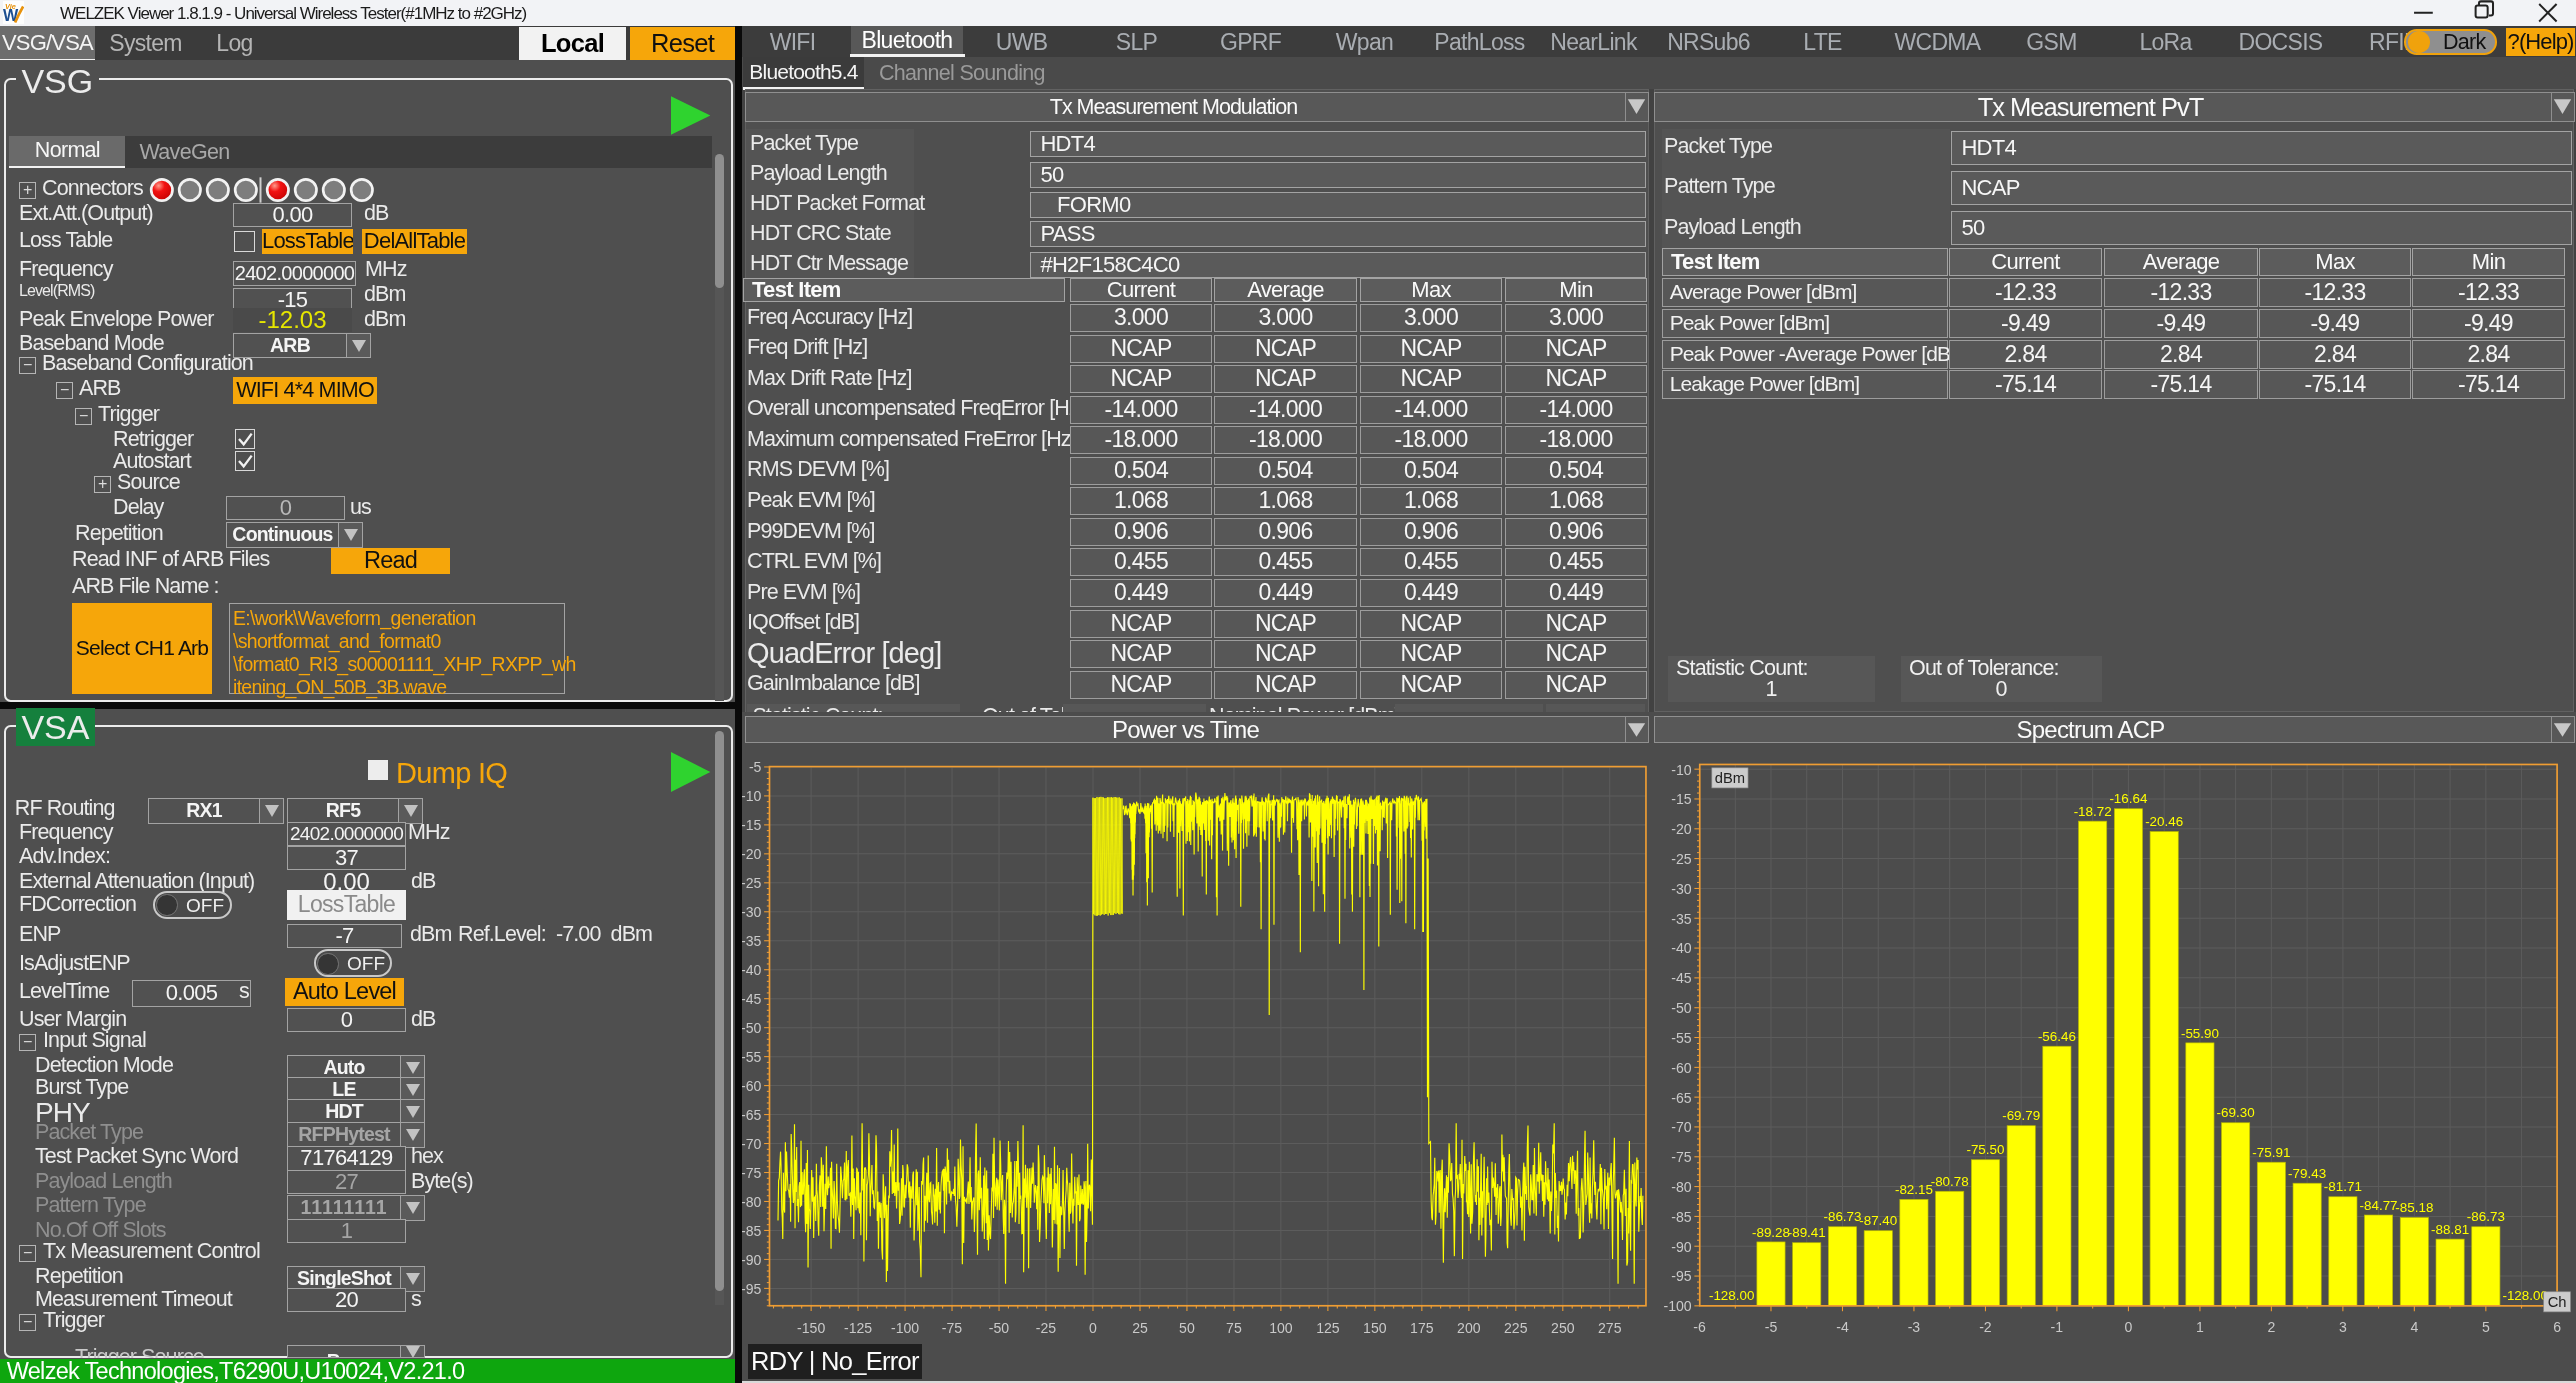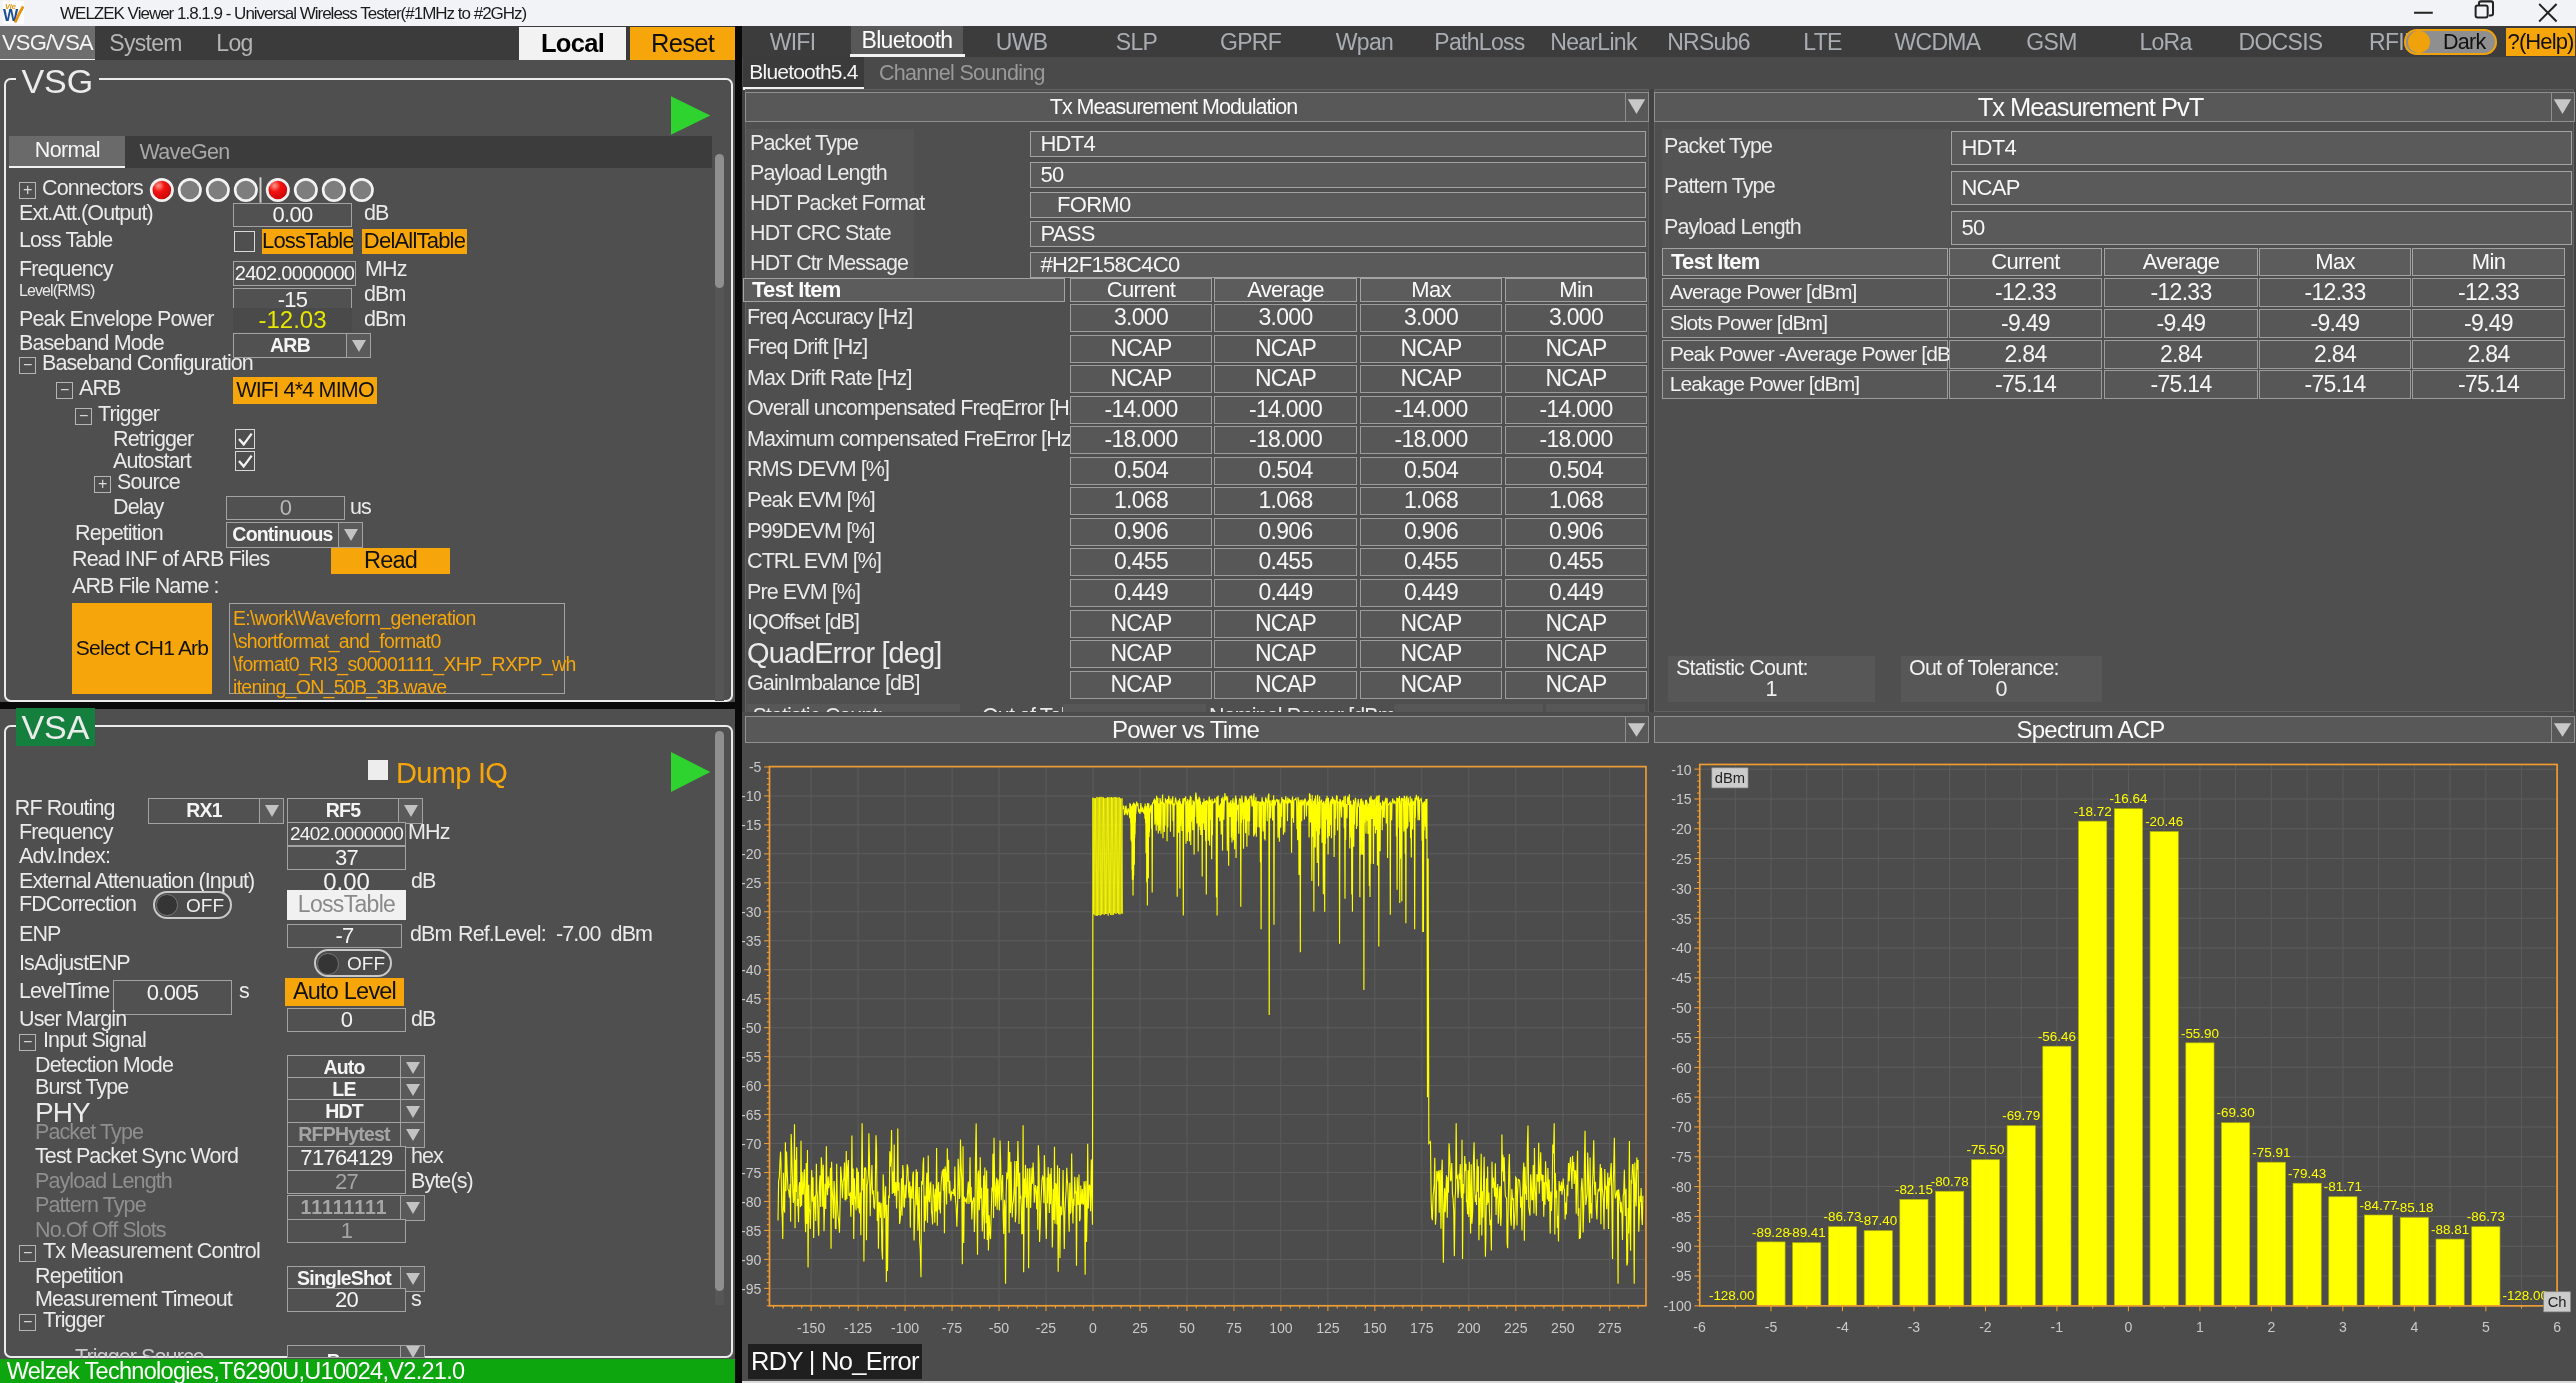--- a/index.html
+++ b/index.html
@@ -128,21 +128,21 @@
 <div style="left:287px;top:890px;width:119px;height:29.5px;background:#f1f1f1;color:#8a8a8a;font-size:23px;letter-spacing:-0.7px;text-align:center;line-height:28px;">LossTable</div>
 <div style="font-size:21.5px;letter-spacing:-0.9px;color:#eaeaea;left:19px;top:922px;">ENP</div>
 <div class="box" style="left:287px;top:924px;width:115px;height:24px;line-height:21.5px;">-7</div>
 <div style="font-size:21.5px;letter-spacing:-0.9px;color:#eaeaea;left:410px;top:922px;">dBm</div>
 <div style="font-size:21.5px;letter-spacing:-0.9px;color:#eaeaea;left:458px;top:922px;">Ref.Level: &nbsp;-7.00 &nbsp;dBm</div>
 <div style="font-size:21.5px;letter-spacing:-0.9px;color:#eaeaea;left:19px;top:951px;">IsAdjustENP</div>
 <div style="left:314px;top:949px;width:78px;height:28px;border:2px solid #c9c9c9;border-radius:14px;background:#4a4a4a;"></div>
 <div style="left:317px;top:953px;width:21.5px;height:21.5px;border-radius:10.7px;background:#353535;border:1.3px solid #777;"></div>
 <div style="left:347px;top:951px;font-size:19px;color:#f0f0f0;line-height:25.5px;">OFF</div>
 <div style="font-size:21.5px;letter-spacing:-0.9px;color:#eaeaea;left:19px;top:979px;">LevelTime</div>
-<div class="box" style="left:113px;top:980px;width:119px;height:35px;line-height:23px;">0.005</div>
+<div class="box" style="left:132px;top:980px;width:119px;height:27px;line-height:23px;">0.005</div>
 <div style="font-size:21.5px;letter-spacing:-0.9px;color:#eaeaea;left:239px;top:979px;">s</div>
 <div class="obtn" style="left:285px;top:978px;width:119px;height:28px;line-height:27.5px;font-size:23.5px;">Auto Level</div>
 <div style="font-size:21.5px;letter-spacing:-0.9px;color:#eaeaea;left:19px;top:1007px;">User Margin</div>
 <div class="box" style="left:287px;top:1008px;width:119px;height:24px;line-height:21.5px;">0</div>
 <div style="font-size:21.5px;letter-spacing:-0.9px;color:#eaeaea;left:411px;top:1007px;">dB</div>
 <div class="tree" style="left:19px;top:1034px;width:17.4px;height:17.4px;">−</div>
 <div style="font-size:21.5px;letter-spacing:-0.9px;color:#eaeaea;left:43px;top:1028px;">Input Signal</div>
 <div style="font-size:21.5px;letter-spacing:-0.9px;color:#eaeaea;left:35px;top:1053px;">Detection Mode</div>
 <div class="combo" style="left:287px;top:1055px;width:138px;height:25.5px;line-height:23px;color:#f4f4f4;">Auto<div class="arrow" style="background:#5a5a5a;"></div></div>
 <div style="font-size:21.5px;letter-spacing:-0.9px;color:#eaeaea;left:35px;top:1075px;">Burst Type</div>
@@ -315,21 +315,21 @@
 <div style="left:1662px;top:248px;width:286px;height:28px;background:#5c5c5c;border:1.3px solid #a3a3a3;color:#fafafa;font-size:22px;letter-spacing:-0.7px;font-weight:bold;padding-left:8px;line-height:25.5px;text-align:left;">Test Item</div>
 <div style="left:1949px;top:248px;width:153px;height:28px;background:#5c5c5c;border:1.3px solid #a3a3a3;color:#fafafa;font-size:22px;letter-spacing:-0.7px;text-align:center;line-height:25.5px;">Current</div>
 <div style="left:2104px;top:248px;width:154px;height:28px;background:#5c5c5c;border:1.3px solid #a3a3a3;color:#fafafa;font-size:22px;letter-spacing:-0.7px;text-align:center;line-height:25.5px;">Average</div>
 <div style="left:2259px;top:248px;width:152px;height:28px;background:#5c5c5c;border:1.3px solid #a3a3a3;color:#fafafa;font-size:22px;letter-spacing:-0.7px;text-align:center;line-height:25.5px;">Max</div>
 <div style="left:2412px;top:248px;width:153px;height:28px;background:#5c5c5c;border:1.3px solid #a3a3a3;color:#fafafa;font-size:22px;letter-spacing:-0.7px;text-align:center;line-height:25.5px;">Min</div>
 <div style="left:1662px;top:278px;width:286px;height:29px;background:#575757;border:1.3px solid #9d9d9d;color:#f2f2f2;font-size:21px;letter-spacing:-0.9px;padding-left:6.7px;line-height:26px;text-align:left;">Average Power [dBm]</div>
 <div class="cell" style="left:1949px;top:278px;width:153px;height:29px;line-height:26px;">-12.33</div>
 <div class="cell" style="left:2104px;top:278px;width:154px;height:29px;line-height:26px;">-12.33</div>
 <div class="cell" style="left:2259px;top:278px;width:152px;height:29px;line-height:26px;">-12.33</div>
 <div class="cell" style="left:2412px;top:278px;width:153px;height:29px;line-height:26px;">-12.33</div>
-<div style="left:1662px;top:309px;width:286px;height:29px;background:#575757;border:1.3px solid #9d9d9d;color:#f2f2f2;font-size:21px;letter-spacing:-0.9px;padding-left:6.7px;line-height:26px;text-align:left;">Slots Power [dBm]</div>
+<div style="left:1662px;top:309px;width:286px;height:29px;background:#575757;border:1.3px solid #9d9d9d;color:#f2f2f2;font-size:21px;letter-spacing:-0.9px;padding-left:6.7px;line-height:26px;text-align:left;">Peak Power [dBm]</div>
 <div class="cell" style="left:1949px;top:309px;width:153px;height:29px;line-height:26px;">-9.49</div>
 <div class="cell" style="left:2104px;top:309px;width:154px;height:29px;line-height:26px;">-9.49</div>
 <div class="cell" style="left:2259px;top:309px;width:152px;height:29px;line-height:26px;">-9.49</div>
 <div class="cell" style="left:2412px;top:309px;width:153px;height:29px;line-height:26px;">-9.49</div>
 <div style="left:1662px;top:340px;width:286px;height:29px;background:#575757;border:1.3px solid #9d9d9d;color:#f2f2f2;font-size:21px;letter-spacing:-0.9px;padding-left:6.7px;line-height:26px;text-align:left;">Peak Power -Average Power [dB]</div>
 <div class="cell" style="left:1949px;top:340px;width:153px;height:29px;line-height:26px;">2.84</div>
 <div class="cell" style="left:2104px;top:340px;width:154px;height:29px;line-height:26px;">2.84</div>
 <div class="cell" style="left:2259px;top:340px;width:152px;height:29px;line-height:26px;">2.84</div>
 <div class="cell" style="left:2412px;top:340px;width:153px;height:29px;line-height:26px;">2.84</div>
 <div style="left:1662px;top:370px;width:286px;height:29px;background:#575757;border:1.3px solid #9d9d9d;color:#f2f2f2;font-size:21px;letter-spacing:-0.9px;padding-left:6.7px;line-height:26px;text-align:left;">Leakage Power [dBm]</div>

